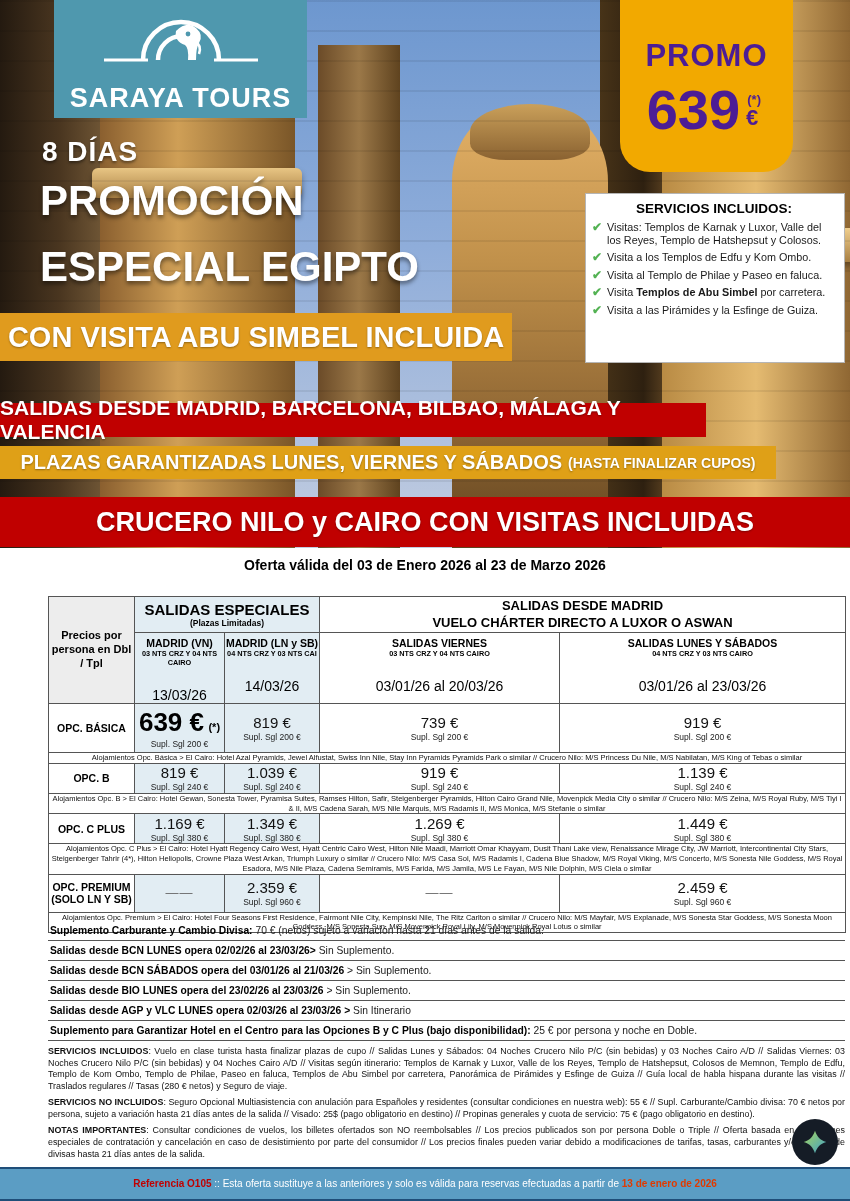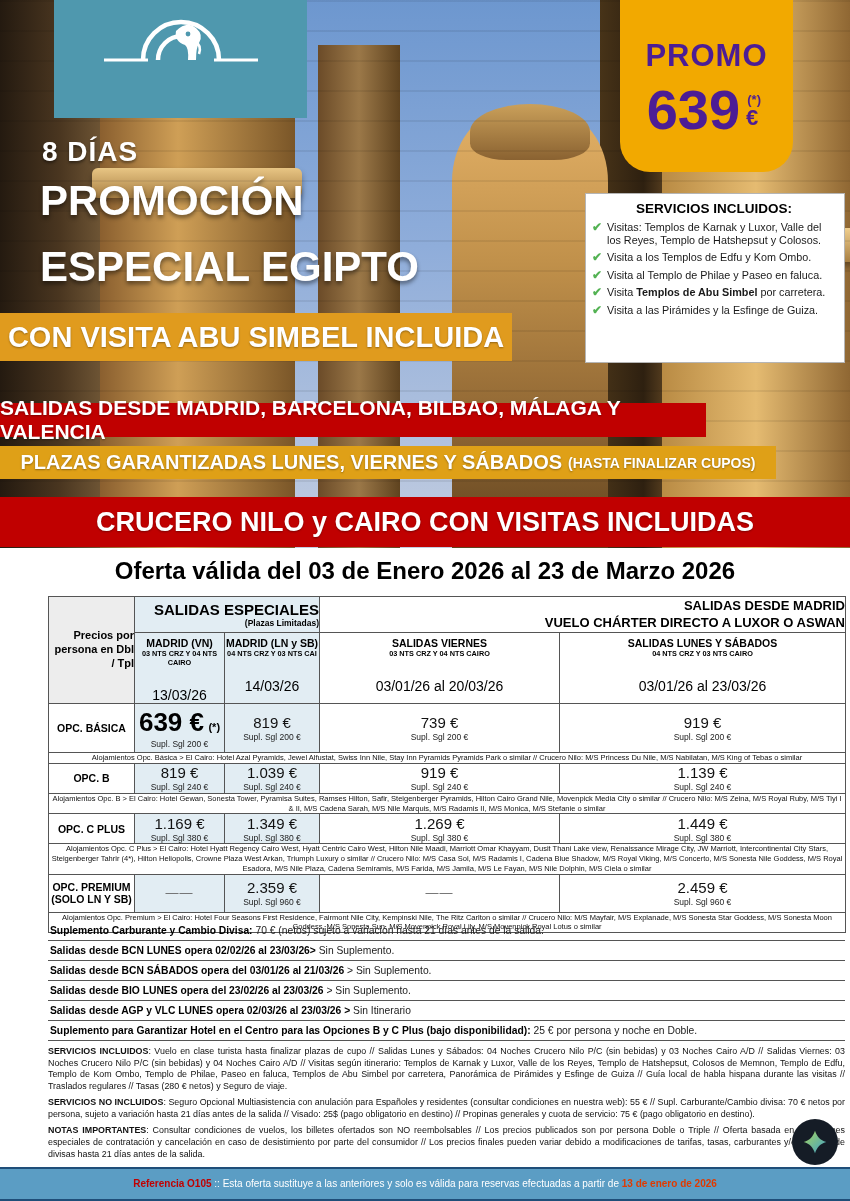--- a/index.html
+++ b/index.html
@@ -62,34 +62,34 @@
   
   .svc-box { position:absolute; left:585px; top:193px; width:260px; height:170px; background:#fff;
              border:1px solid #b5b5b5; z-index:3; padding:7px 8px 4px 6px; }
   .svc-title { text-align:center; font-weight:bold; font-size:13.5px; margin-bottom:5px; }
   .svc-item { display:flex; font-size:10.8px; line-height:1.18; margin-bottom:4.5px; color:#1a1a1a; }
   .svc-check { color:#53b253; font-weight:bold; font-size:12px; margin-right:5px; line-height:1.1; }
   .svc-item b { font-weight:bold; }
 
   
   .offer-title { position:absolute; left:0; top:557px; width:850px; text-align:center;
-                 font-size:24px; font-weight:bold; color:#000; z-index:2; }
+                 font-size:14px; font-weight:bold; color:#000; z-index:2; }
 
   
   table.price { position:absolute; left:48px; top:596px; width:797px; border-collapse:collapse; table-layout:fixed; z-index:2; }
   table.price td { border:1px solid #555; vertical-align:middle; text-align:center; padding:0; }
   td.corner { background:#ededed; font-weight:bold; font-size:11px; line-height:1.25; border:1px solid #999; padding:0 6px; }
   .blue { background:#e2edf3; }
   .grp-title { font-size:15px; font-weight:bold; }
   .grp-sub { font-size:8.5px; font-weight:bold; }
   .grp2-l { font-size:13px; font-weight:bold; line-height:1.3; }
   .cname { font-size:10.5px; font-weight:bold; margin-top:4px; }
   .csub  { font-size:7.3px; font-weight:bold; }
   .cdate { font-size:14px; font-weight:normal; margin-top:20px; }
-  tr.hr1 td { height:36px;text-align:right; }
+  tr.hr1 td { height:36px; }
   tr.hr2 td { height:56px; vertical-align:top; }
   .rlabel { font-size:10.5px; font-weight:bold; }
   .price-v { font-size:15px; color:#111; }
   .price-big { font-size:26px; font-weight:bold; }
   .star { font-size:11px; font-weight:bold; }
   .supl { font-size:8.5px; color:#222; margin-top:1px; }
   tr.r-basic td { height:49px; }
   tr.r-mid td { height:30px; }
   tr.r-prem td { height:38px; }
   td.note { border-left:none; border-right:none; border-top:none; border-bottom:1px solid #555;
@@ -138,20 +138,21 @@
   <div class="logo-box">
     <svg class="logo-art" width="170" height="72" viewBox="0 0 170 72">
       <path d="M8 56 H52" stroke="#fff" stroke-width="3"></path>
       <path d="M118 56 H162" stroke="#fff" stroke-width="3"></path>
       <path d="M47 56 A38 38 0 0 1 123 56" fill="none" stroke="#fff" stroke-width="4.5"></path>
       <path d="M62 56 A24 24 0 0 1 86 32" fill="none" stroke="#fff" stroke-width="4.5"></path>
       <path d="M80 27 q11 -11 20 -3 q8 7 3 15 q-3 5 -3 17 h-8 q1 -12 -3 -15 q-11 -4 -9 -14 z" fill="#fff"></path>
       <circle cx="92" cy="30" r="2.4" fill="#4f98ae"></circle>
       <path d="M99 38 q7 3 4 12" stroke="#fff" stroke-width="2.5" fill="none"></path>
     </svg>
+    <div class="brand">SARAYA TOURS</div>
   </div>
 
   <div class="promo-badge">
     <div class="promo-word">PROMO</div>
     <div class="promo-star">(*)</div>
     <div>
       <span class="promo-price">639</span><span class="promo-cur">€</span>
     </div>
   </div>
 

